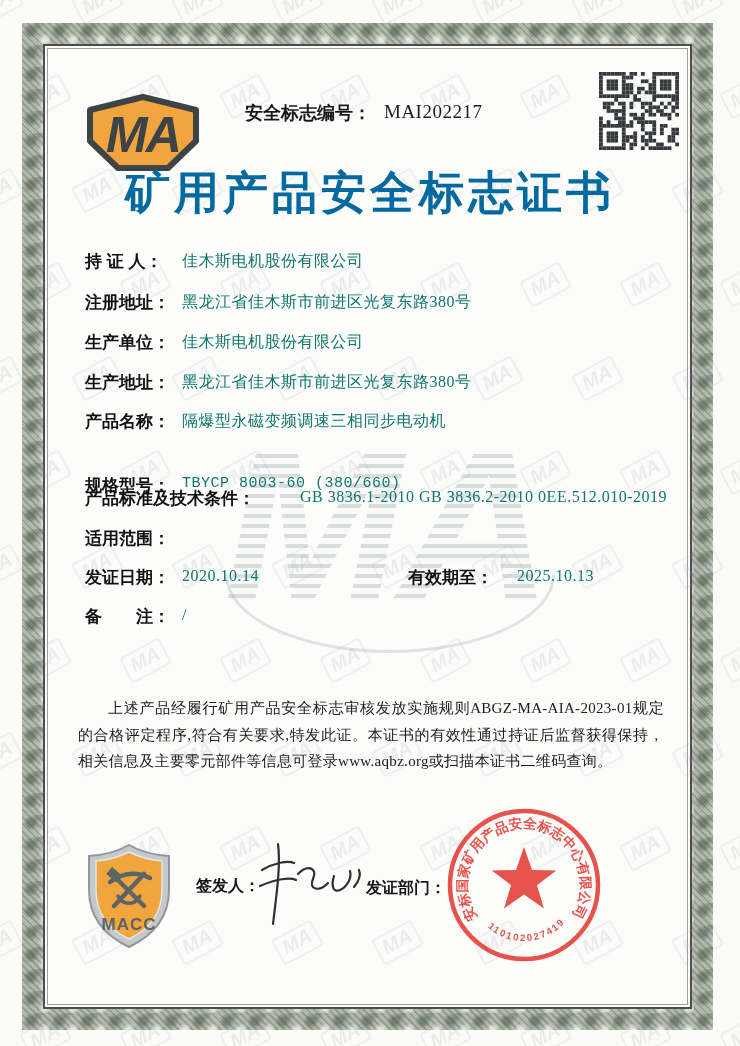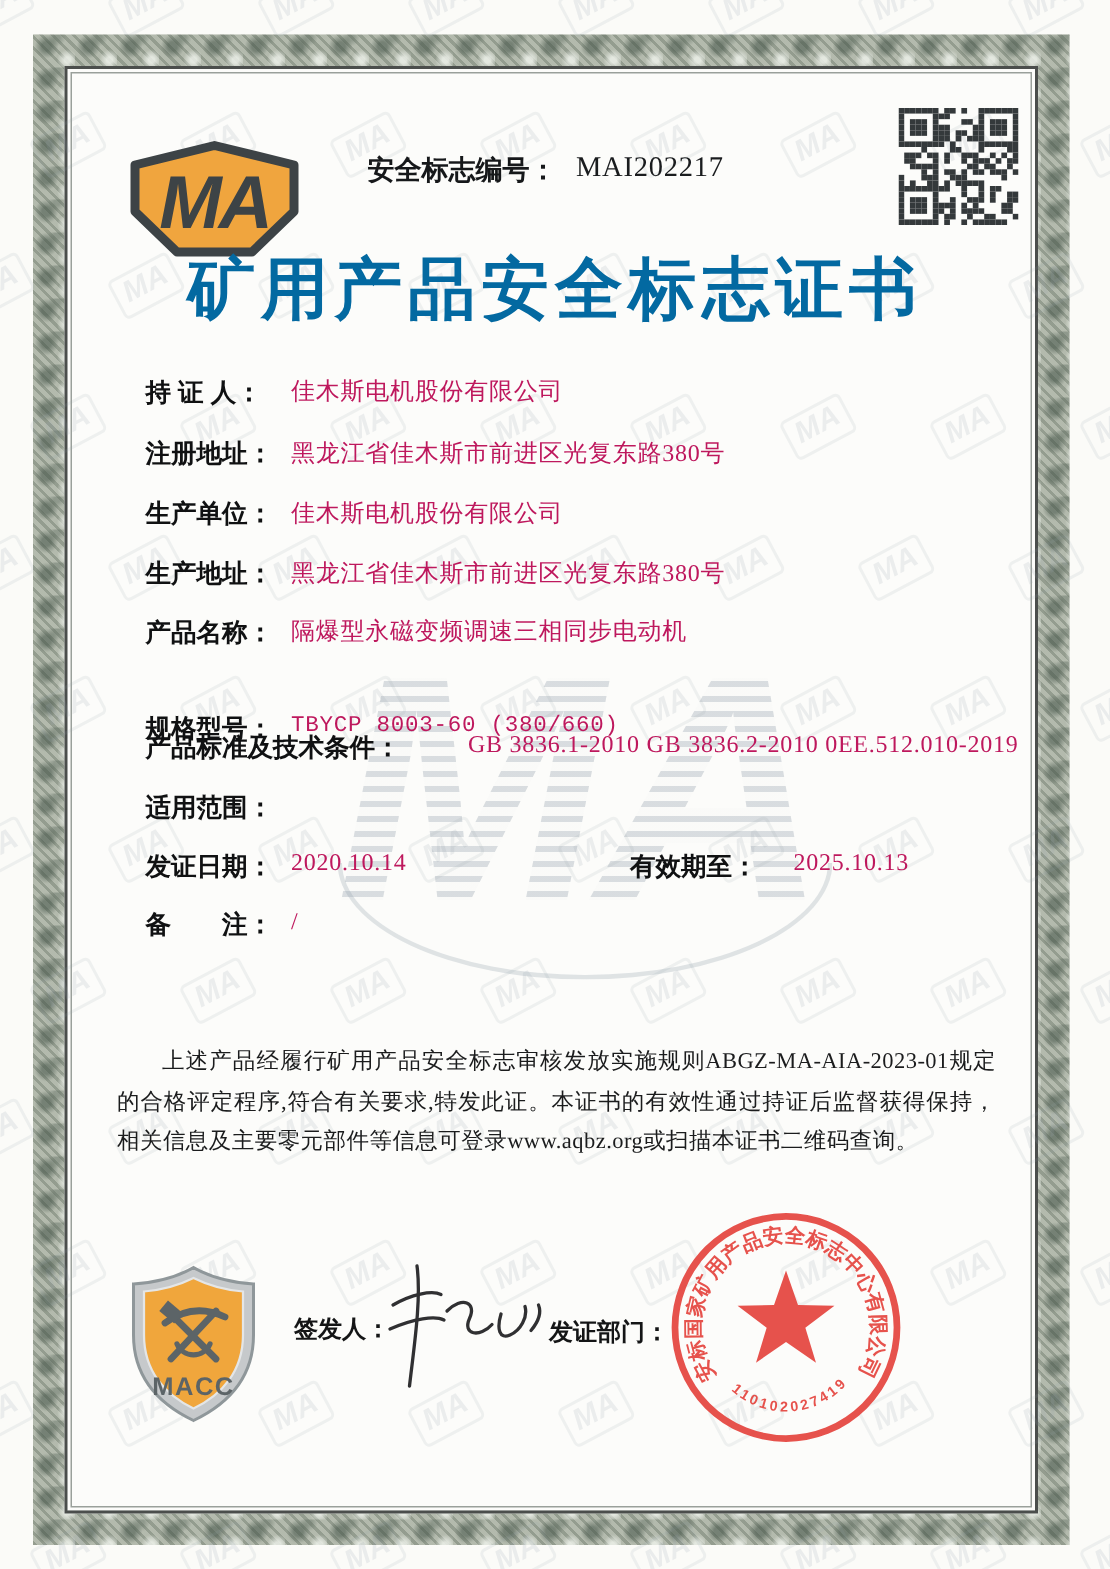--- a/index.html
+++ b/index.html
@@ -52,23 +52,23 @@
   
   .content { position:absolute; inset:0; z-index:4; color:#1d1d1d; }
   .abs { position:absolute; }
   .hdr-label { font-family:"Liberation Sans", sans-serif; font-weight:bold; font-size:18px; color:#16181a; }
   .hdr-value { font-family:"Liberation Serif", serif; font-size:19px; color:#1a1c1e; letter-spacing:.5px; }
   .title {
     left:60px; top:163px; width:620px; text-align:center;
     font-family:"Liberation Serif", serif; font-weight:bold;
     font-size:45px; letter-spacing:4px; color:#0369a1;
   }
-  .row { position:absolute; left:85px; width:580px; height:24px;margin-left:12px; }
+  .row { position:absolute; left:85px; width:580px; height:24px; }
   .lbl { position:absolute; left:0; top:0; font-family:"Liberation Sans", sans-serif; font-weight:bold; font-size:17px; color:#101112; white-space:nowrap; }
-  .val { position:absolute; left:97px; top:1px; font-family:"Liberation Serif", serif; font-size:16px; color:#be185d; white-space:nowrap; letter-spacing:.5px; }
+  .val { position:absolute; left:97px; top:1px; font-family:"Liberation Serif", serif; font-size:16px; color:#0f766e; white-space:nowrap; letter-spacing:.5px; }
   .statement {
     left:78px; top:695px; width:586px;
     font-family:"Liberation Serif", serif; font-size:15px; line-height:1.78;
     text-align:justify; text-indent:2em; color:#1b1c1d; letter-spacing:.3px;
   }
   .sig-label { font-family:"Liberation Sans", sans-serif; font-weight:bold; font-size:16px; color:#141516; }
   .seal-box { opacity:.92; }
 </style>
 </head>
 <body>

